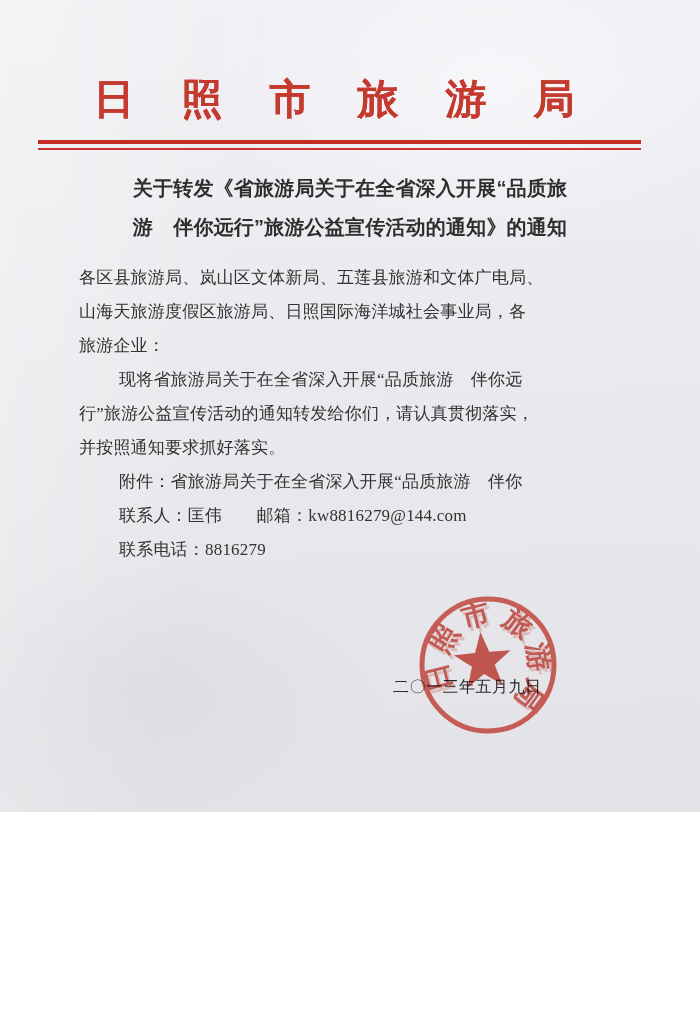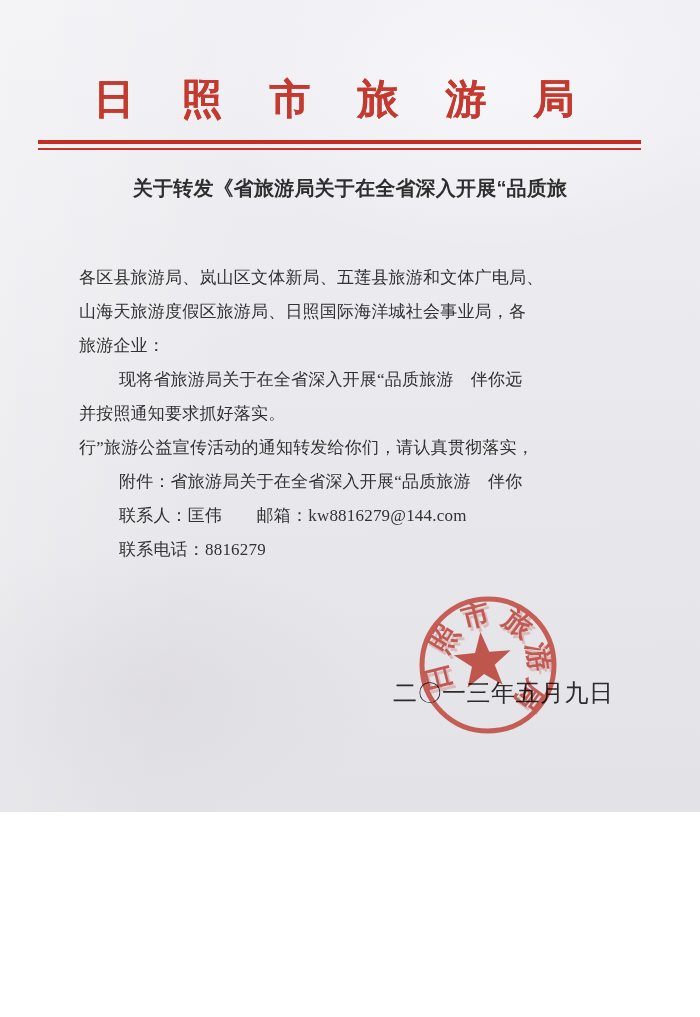--- a/index.html
+++ b/index.html
@@ -40,21 +40,21 @@
   .body-text {
     position:absolute; top:261px; left:79px; width:560px;
     font-size:17px; line-height:34px; color:#323232;
     letter-spacing:.2px;
   }
   .body-text .line { white-space:nowrap; }
   .body-text .indent { text-indent:40px; }
 
   .doc-date {
     position:absolute; top:677px; left:393px;
-    font-size:24px; color:#2c2c2c; letter-spacing:.5px; white-space:nowrap;
+    font-size:16px; color:#2c2c2c; letter-spacing:.5px; white-space:nowrap;
   }
 
   .seal {
     position:absolute; top:593px; left:412px; width:152px; height:152px;
     mix-blend-mode:multiply; opacity:.82;
   }
   .seal svg { width:100%; height:100%; }
   .seal text {
     font-family:"Liberation Serif","DejaVu Serif",serif;
     font-weight:bold; font-size:28px; fill:#cf4337;
@@ -72,29 +72,30 @@
 <div class="page">
 
   <div class="agency-header">
     <span class="sp">日照市旅游局</span>
   </div>
 
   <div class="rule-top"></div>
 
   <div class="doc-title">
     <div class="t-line">关于转发《省旅游局关于在全省深入开展“品质旅</div>
+    <div class="t-line">游　伴你远行”旅游公益宣传活动的通知》的通知</div>
   </div>
 
   <div class="body-text">
     <div class="line">各区县旅游局、岚山区文体新局、五莲县旅游和文体广电局、</div>
     <div class="line">山海天旅游度假区旅游局、日照国际海洋城社会事业局，各</div>
     <div class="line">旅游企业：</div>
     <div class="line indent">现将省旅游局关于在全省深入开展“品质旅游　伴你远</div>
+    <div class="line">行”旅游公益宣传活动的通知转发给你们，请认真贯彻落实，</div>
     <div class="line">并按照通知要求抓好落实。</div>
-    <div class="line">行”旅游公益宣传活动的通知转发给你们，请认真贯彻落实，</div>
     <div class="line indent">附件：省旅游局关于在全省深入开展“品质旅游　伴你</div>
     <div class="line indent">联系人：匡伟　　邮箱：kw8816279@144.com</div>
     <div class="line indent">联系电话：8816279</div>
   </div>
 
   <div class="doc-date">二〇一三年五月九日</div>
 
   <div class="seal">
     <svg viewBox="0 0 152 152" xmlns="http://www.w3.org/2000/svg">
       <defs>

